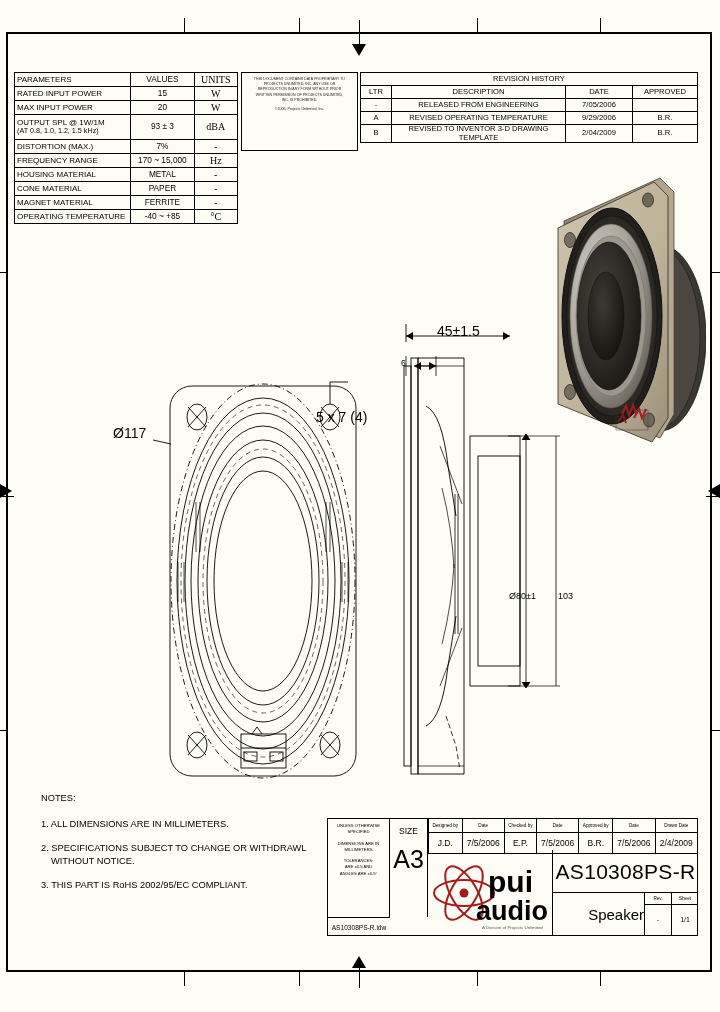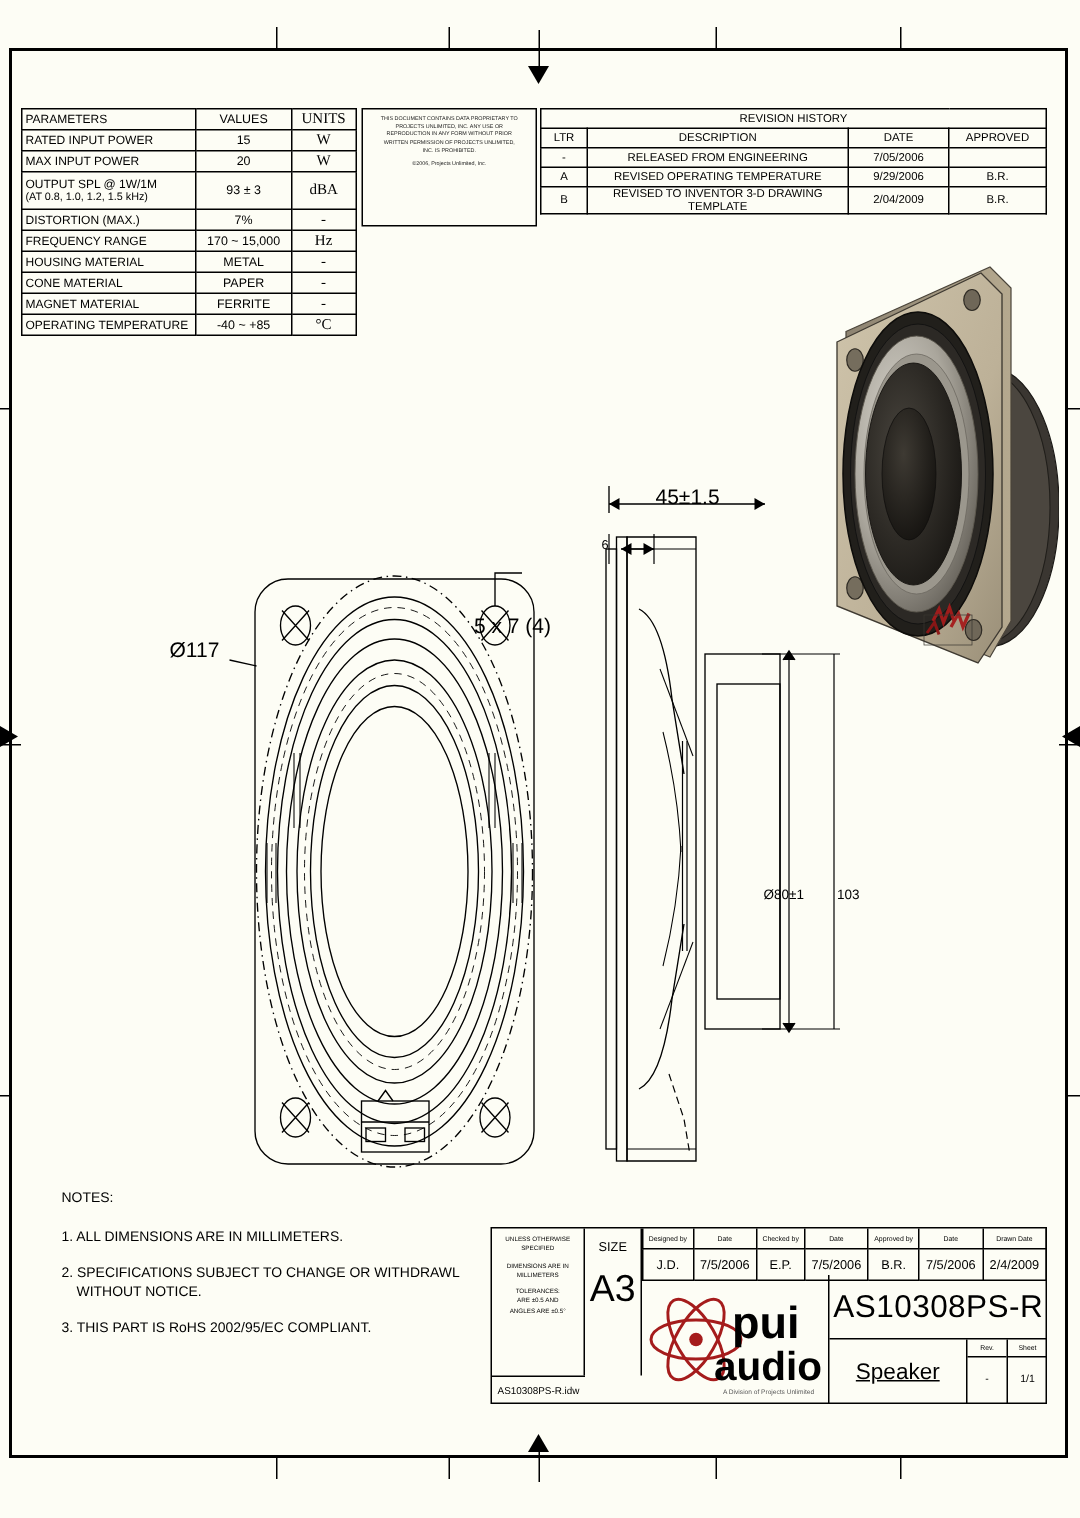--- a/index.html
+++ b/index.html
@@ -88,22 +88,22 @@
   .tb-meta{position:absolute;left:100px;top:0;width:270px;height:31px;}
   .tb-meta table{width:100%;height:100%;border-collapse:collapse;}
   .tb-meta td{border:1px solid #000;border-top:none;text-align:center;
       font-weight:normal;}
   .tb-meta td.h{font-size:4.6px;height:11px;}
   .tb-meta td.v{font-size:8.5px;height:18px;}
   .tb-part{position:absolute;left:225px;top:31px;width:145px;height:43px;
       border-bottom:1px solid #000;box-sizing:border-box;text-align:center;
       font-size:21px;line-height:43px;letter-spacing:.3px;}
   .tb-desc{position:absolute;left:225px;top:74px;width:92px;height:43px;
-      border-right:1px solid #000;box-sizing:border-box;text-align:center;
-      font-size:15px;line-height:43px;text-decoration:underline;}
+      border-right:1px solid #000;box-sizing:border-box;text-align:right;
+      font-size:15px;line-height:43px;}
   .tb-rev{position:absolute;left:317px;top:74px;width:27px;height:43px;
       border-right:1px solid #000;box-sizing:border-box;text-align:center;}
   .tb-sheet{position:absolute;left:344px;top:74px;width:26px;height:43px;
       box-sizing:border-box;text-align:center;}
   .tb-rev .h,.tb-sheet .h{font-size:4.6px;border-bottom:1px solid #000;height:11px;
       line-height:11px;}
   .tb-rev .v,.tb-sheet .v{font-size:7px;line-height:30px;}
 
   
   .dimtxt{position:absolute;font-size:14px;white-space:nowrap;}

